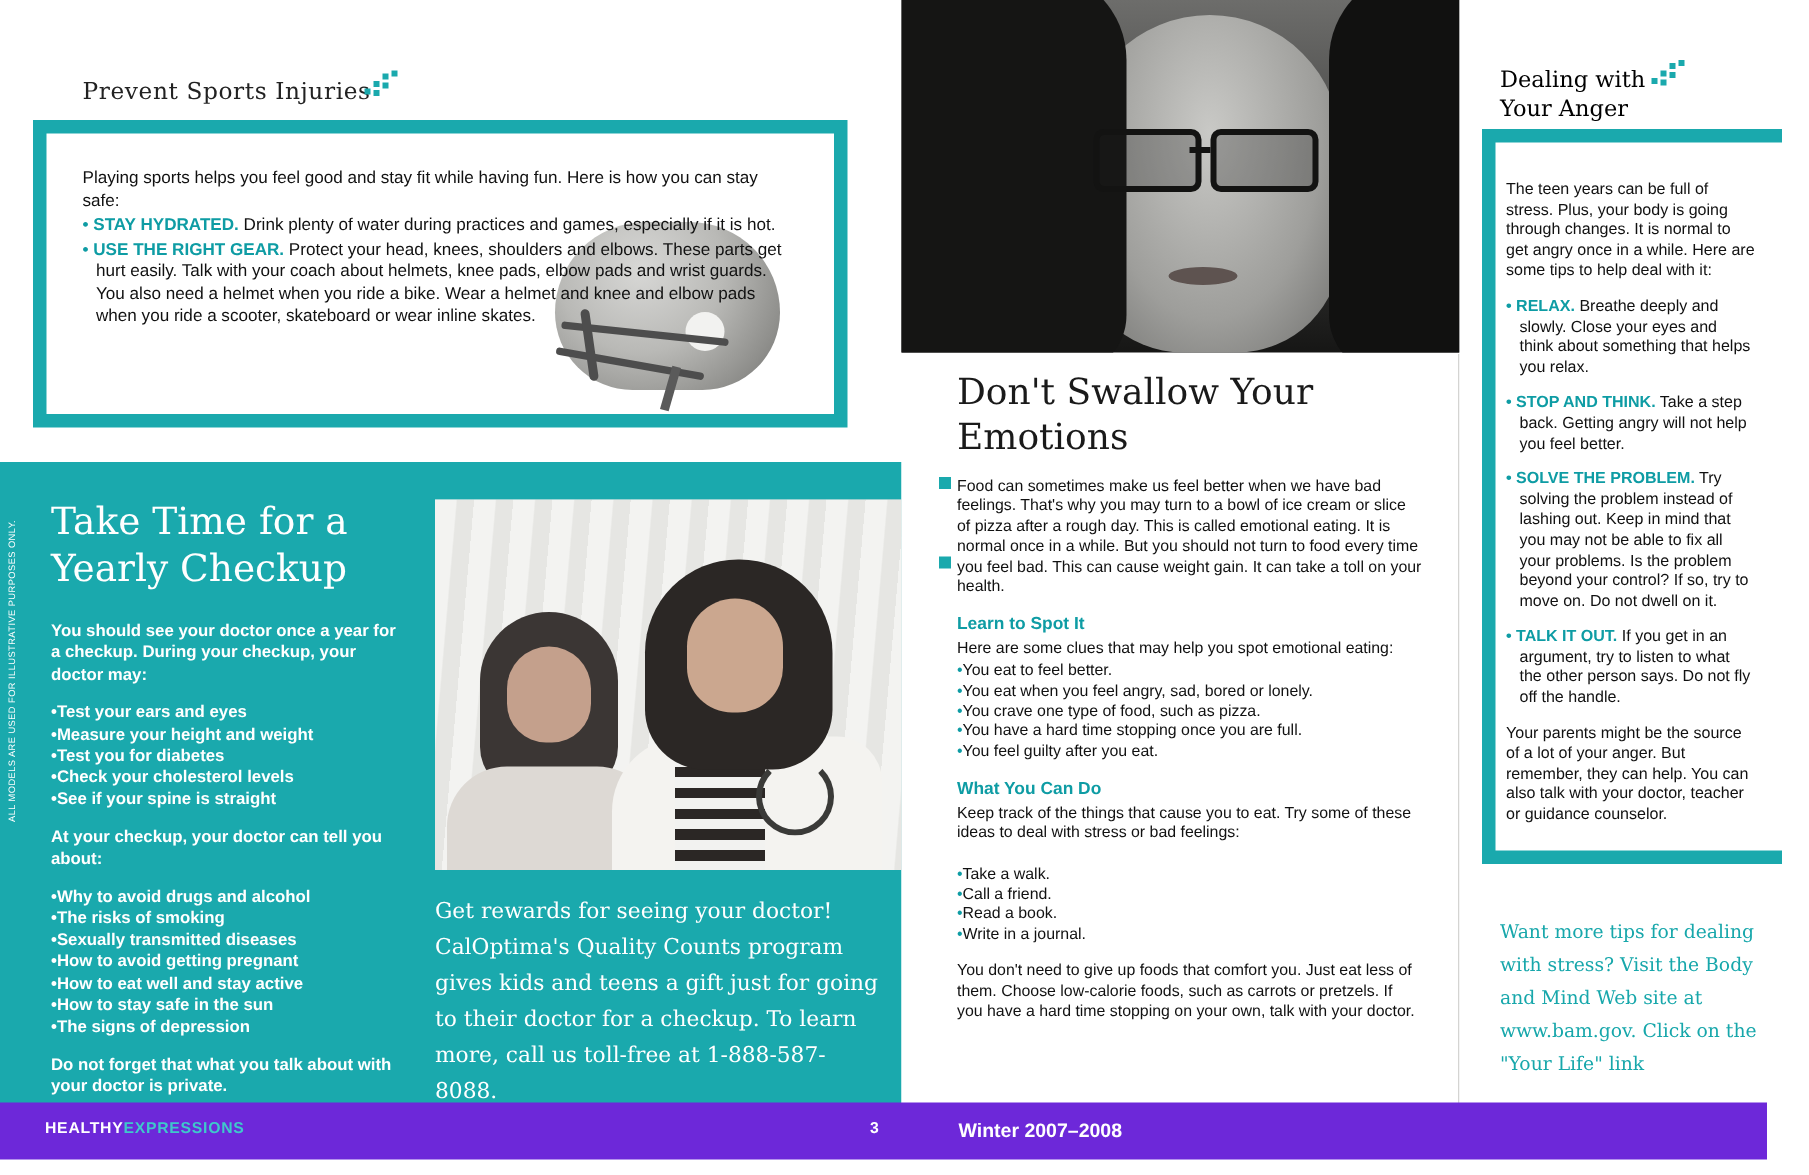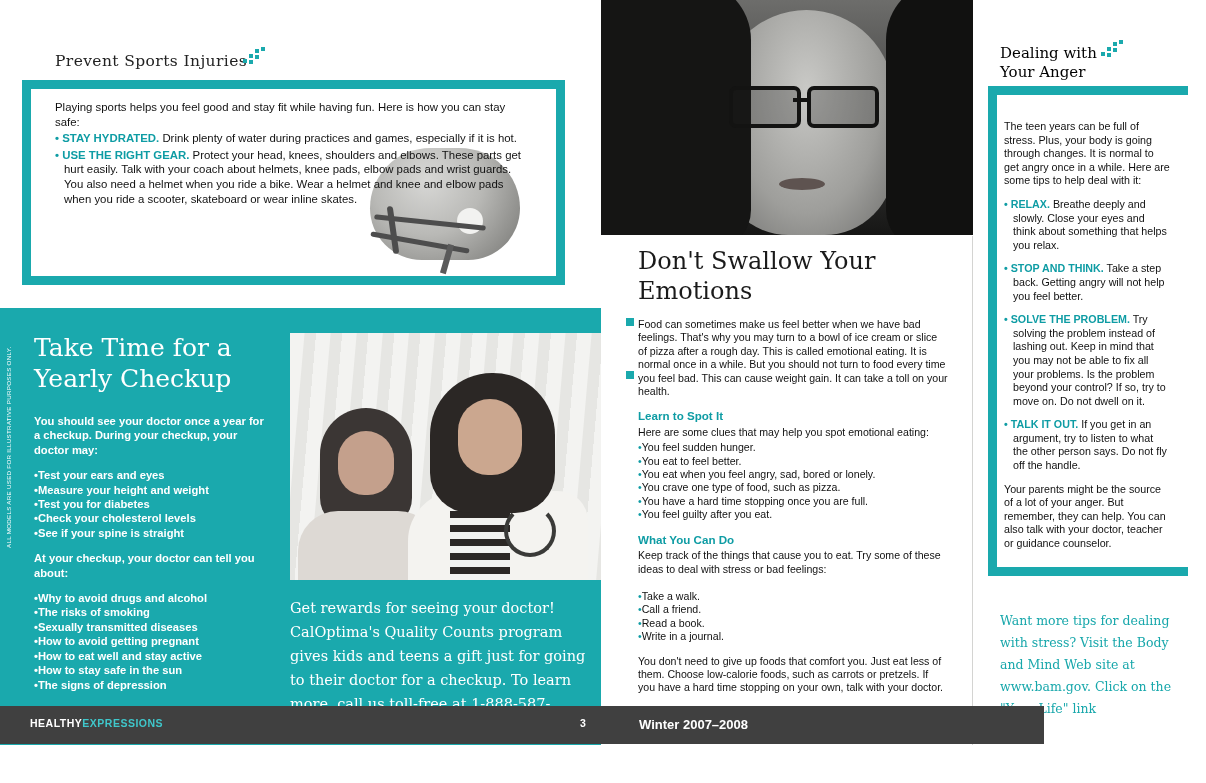--- a/index.html
+++ b/index.html
@@ -36,21 +36,21 @@
     background:#1aa9ad;
   }
   #prevent-frame-inner{
     position:absolute;left:31px;top:89px;width:525px;height:187px;
     background:#ffffff;
   }
   #prevent-body{
     position:absolute;left:55px;top:95px;width:470px;
     font-size:11.4px;line-height:14.6px;color:#111;
   }
-  #prevent-body p{margin:5px 0 0 0;}
+  #prevent-body p{margin:17px 0 0 0;}
   #prevent-body .bullet{margin-top:2px;padding-left:9px;text-indent:-9px;}
   #prevent-body .bullet:before{content:"\2022 ";color:#0e9ca4;font-weight:bold;}
   #prevent-body .lead{color:#0e9ca4;font-weight:bold;}
 
   
   #helmet{position:absolute;left:352px;top:148px;width:190px;height:132px;}
   #helmet .shell{
     position:absolute;left:18px;top:0px;width:150px;height:112px;
     background:radial-gradient(circle at 38% 28%, #d8d8d6 0%, #b9b9b6 45%, #8e8e8b 80%, #6f6f6d 100%);
     border-radius:70px 70px 60px 60px;
@@ -159,21 +159,21 @@
   #anger-body .lead{color:#0e9ca4;font-weight:bold;}
   #more-tips{
     position:absolute;left:1000px;top:610px;width:176px;
     font-family:"DejaVu Serif", serif;font-size:12.5px;line-height:22px;color:#17a7ab;
   }
 
   
   .vline{position:absolute;width:1px;background:#d4d4d2;}
 
   
-  #footer{position:absolute;left:0;top:706px;width:1044px;height:38px;background:#404040;}
+  #footer{position:absolute;left:0;top:735px;width:1178px;height:38px;background:#6d28d9;}
   #footer-brand{position:absolute;left:30px;top:11px;font-size:10.5px;letter-spacing:.5px;color:#ffffff;font-weight:bold;}
   #footer-brand .ex{color:#3fc7cb;}
   #page-3{position:absolute;left:580px;top:11px;font-size:10.5px;color:#ffffff;font-weight:bold;}
   #issue{position:absolute;left:639px;top:11px;font-size:13px;color:#ffffff;font-weight:bold;}
   #page-4{position:absolute;left:1180px;top:11px;font-size:10.5px;color:#ffffff;font-weight:bold;}
 </style>
 </head>
 <body>
 
 <div class="page">
@@ -275,21 +275,20 @@
       <i></i>
       <i></i>
     </div>
 
   <div id="mid-body">
     <p>Food can sometimes make us feel better when we have bad feelings. That's why you may turn to a bowl of ice cream or slice of pizza after a rough day. This is called emotional eating. It is normal once in a while. But you should not turn to food every time you feel bad. This can cause weight gain. It can take a toll on your health.</p>
 
     <h4>Learn to Spot It</h4>
     <p style="margin-bottom:2px">Here are some clues that may help you spot emotional eating:</p>
     <ul>
-      <li>You feel sudden hunger.</li>
       <li>You eat to feel better.</li>
       <li>You eat when you feel angry, sad, bored or lonely.</li>
       <li>You crave one type of food, such as pizza.</li>
       <li>You have a hard time stopping once you are full.</li>
       <li>You feel guilty after you eat.</li>
     </ul>
 
     <h4>What You Can Do</h4>
     <p style="margin-bottom:14px">Keep track of the things that cause you to eat. Try some of these ideas to deal with stress or bad feelings:</p>
     <ul>

